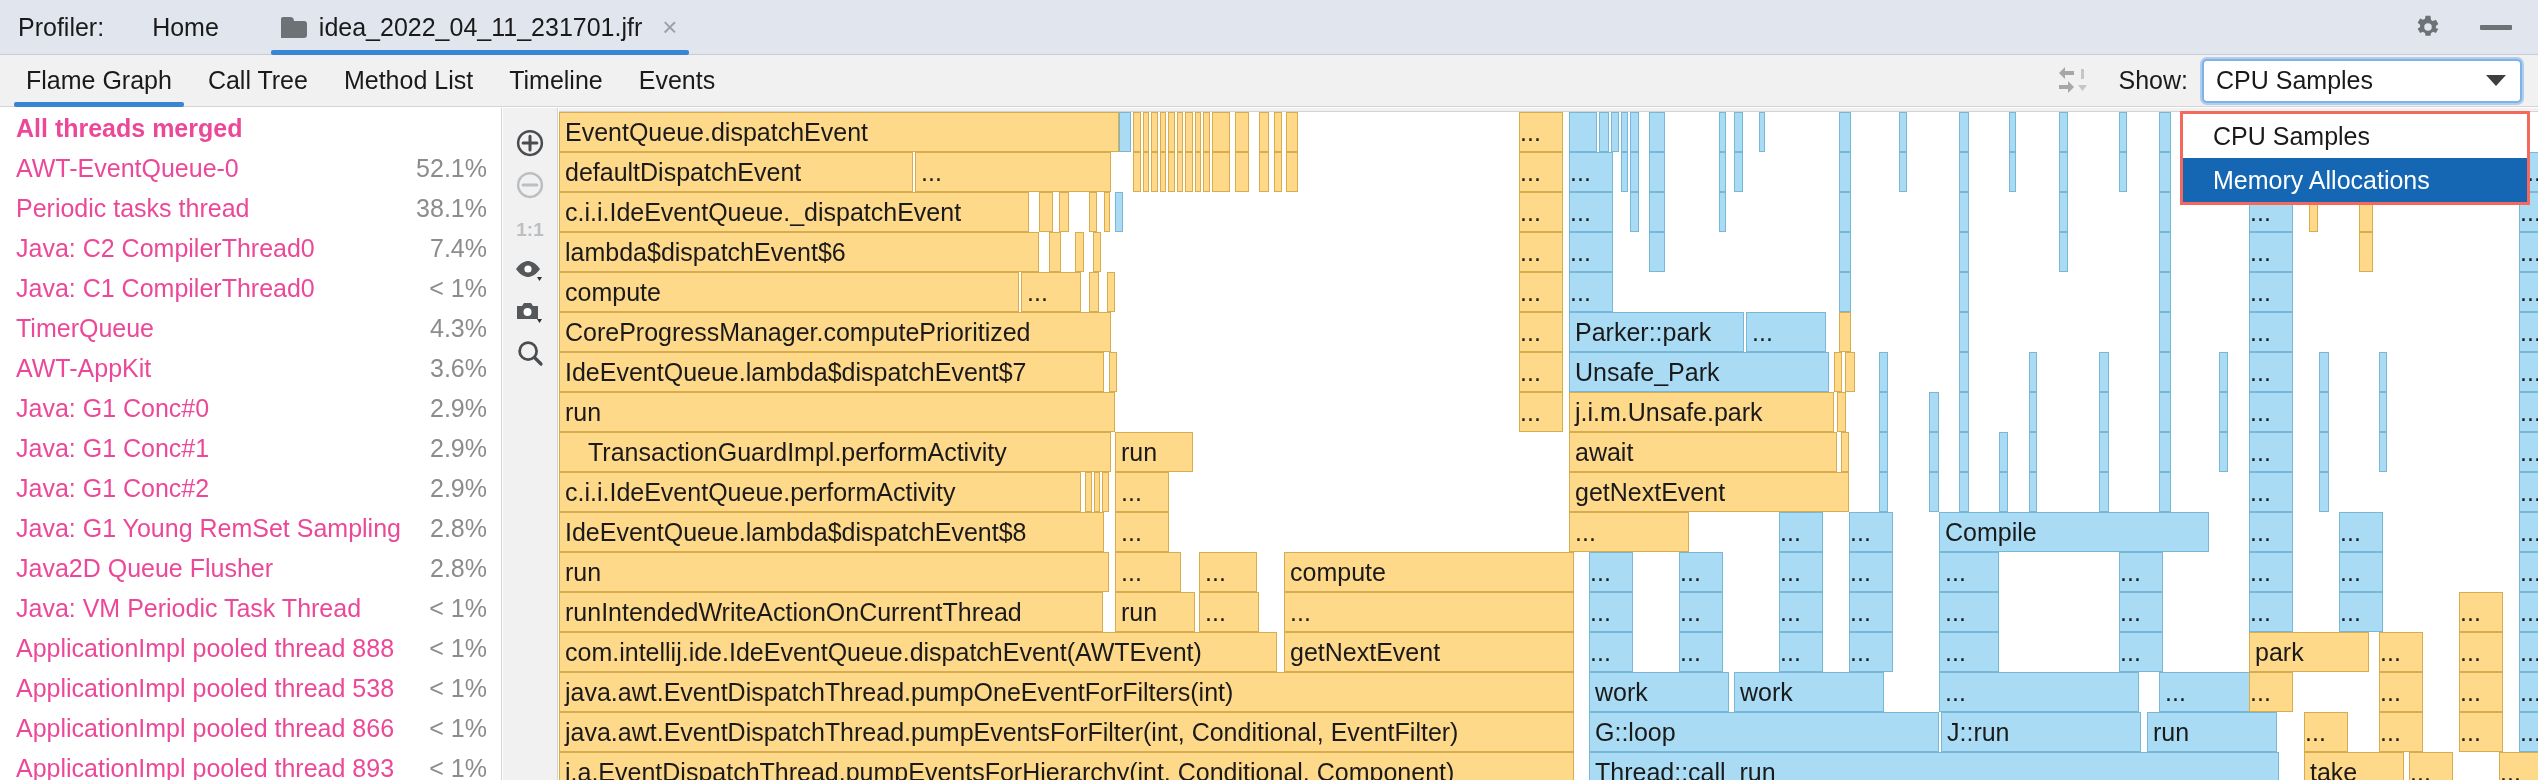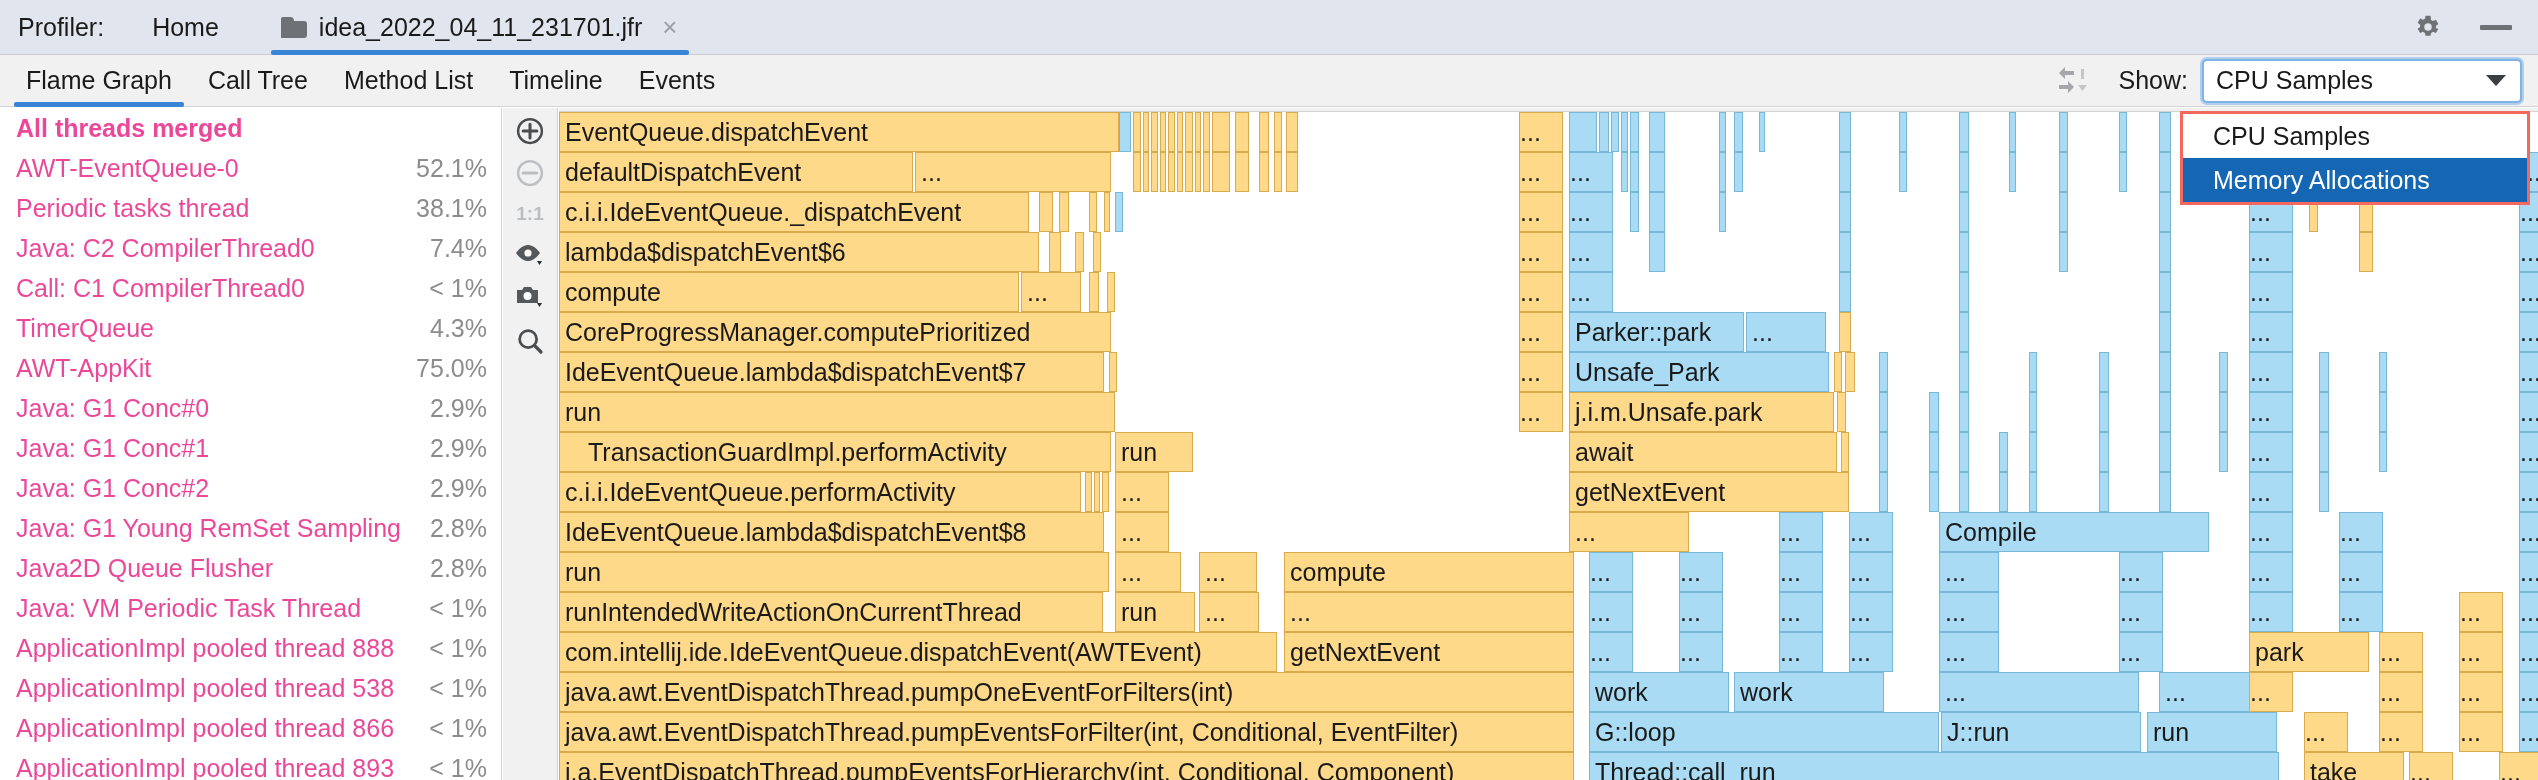--- a/index.html
+++ b/index.html
@@ -114,21 +114,21 @@
   .thread-row .nm { overflow:hidden; text-overflow:clip; flex:1 1 auto; color:#ec4899; }
   .thread-row.head .nm { font-weight:bold; }
   .thread-row .pct { margin-left:10px; color:#8c8c8c; font-size:25px; flex:0 0 auto; }
 
   
   .vtoolbar {
     position:absolute; left:503px; top:108px; width:55px; height:672px;
     background:#f1f1f1; border-right:1px solid #d4d4d4;
     display:flex; flex-direction:column; align-items:center;
   }
-  .vt-btn { width:55px; height:42px; display:flex; align-items:flex-start; justify-content:center; }
+  .vt-btn { width:55px; height:42px; display:flex; align-items:flex-end; justify-content:center; }
   .vt-btn:first-child { margin-top:8px; }
 
   
   .flame {
     position:absolute; left:559px; top:108px; right:0; height:672px;
     background:#ffffff; overflow:hidden;
   }
   .frow { position:relative; width:100%; height:40px; }
   .fbox {
     position:absolute; top:0; height:40px;
@@ -224,30 +224,30 @@
       </div>
       <div class="thread-row">
         <span class="nm">Periodic tasks thread</span>
         <span class="pct">38.1%</span>
       </div>
       <div class="thread-row">
         <span class="nm">Java: C2 CompilerThread0</span>
         <span class="pct">7.4%</span>
       </div>
       <div class="thread-row">
-        <span class="nm">Call: C1 CompilerThread0</span>
+        <span class="nm">Java: C1 CompilerThread0</span>
         <span class="pct">&lt; 1%</span>
       </div>
       <div class="thread-row">
         <span class="nm">TimerQueue</span>
         <span class="pct">4.3%</span>
       </div>
       <div class="thread-row">
         <span class="nm">AWT-AppKit</span>
-        <span class="pct">75.0%</span>
+        <span class="pct">3.6%</span>
       </div>
       <div class="thread-row">
         <span class="nm">Java: G1 Conc#0</span>
         <span class="pct">2.9%</span>
       </div>
       <div class="thread-row">
         <span class="nm">Java: G1 Conc#1</span>
         <span class="pct">2.9%</span>
       </div>
       <div class="thread-row">

